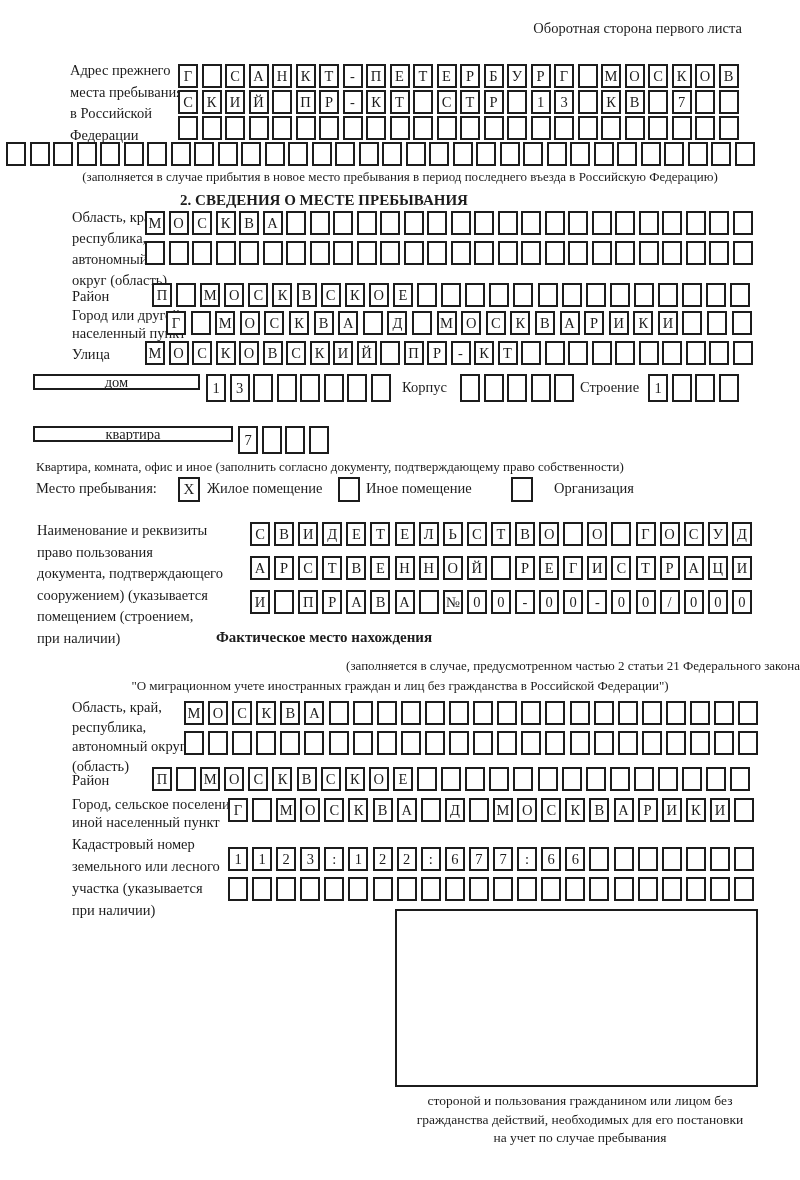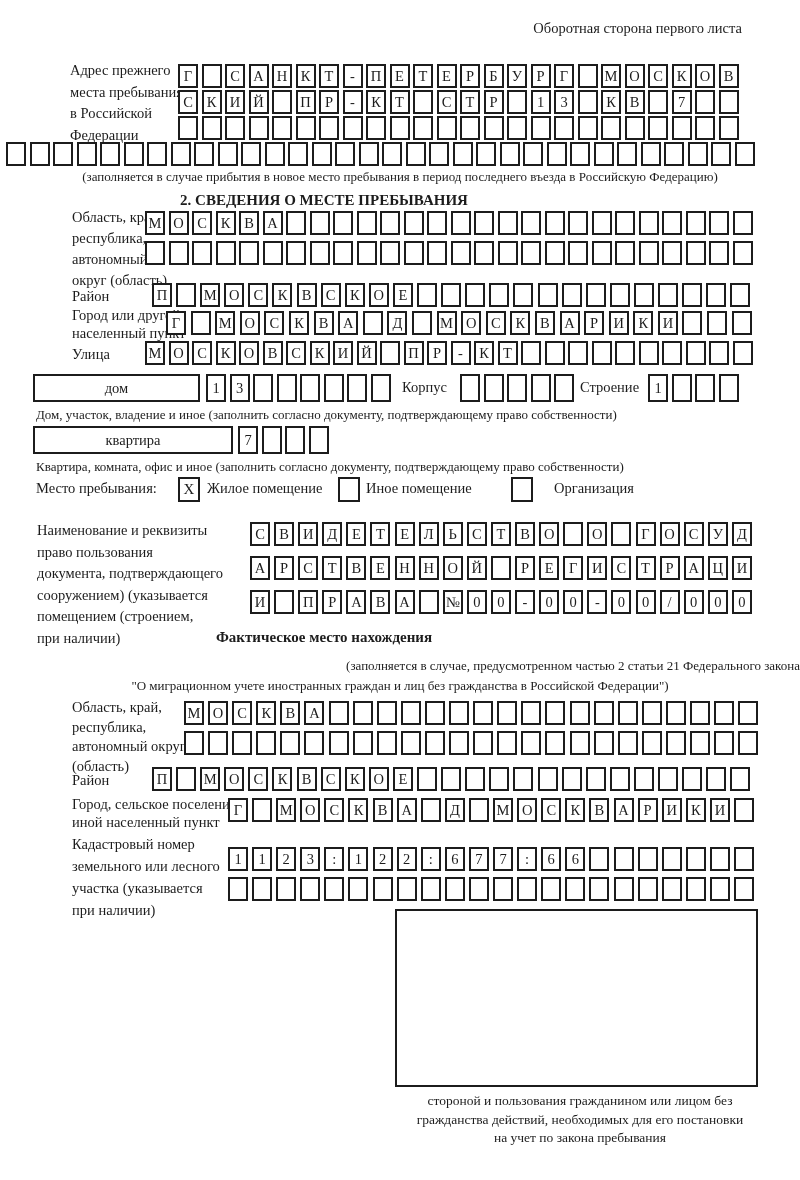--- a/index.html
+++ b/index.html
@@ -14,21 +14,21 @@
         background:#fff;}
   .cells.tall .cell{height:28px;}
   .label{position:absolute;font-size:14.5px;line-height:21.5px;white-space:nowrap;}
   .label.lh21 .lbl-line{line-height:21px;}
   .label.lh195 .lbl-line{line-height:19.5px;}
   .label.lh22 .lbl-line{line-height:22px;}
   .label.tight .lbl-line{line-height:18px;}
   .caption{position:absolute;font-size:13px;white-space:nowrap;}
   .caption.center{left:0;width:800px;text-align:center;}
   .title{position:absolute;left:0;width:648px;text-align:center;font-weight:bold;font-size:15px;}
-  .field-box{position:absolute;height:28px;border:2px solid #1c1c1c;box-sizing:border-box;
+  .field-box{position:absolute;height:16px;border:2px solid #1c1c1c;box-sizing:border-box;
              display:flex;align-items:center;justify-content:center;font-size:14.5px;background:#fff;}
   .inline-lbl{position:absolute;font-size:14.5px;white-space:nowrap;}
   .checkbox{position:absolute;width:22px;height:25px;border:2px solid #1c1c1c;box-sizing:border-box;
             display:flex;align-items:center;justify-content:center;font-size:15px;background:#fff;}
   .bigbox{position:absolute;border:2px solid #1c1c1c;background:#fff;box-sizing:border-box;}
   .markcap{position:absolute;font-size:13.5px;line-height:18.5px;text-align:center;}
 </style>
 </head>
 <body>
 
@@ -330,21 +330,20 @@
       <span class="cell"></span>
       <span class="cell"></span>
     </div>
   <div class="inline-lbl" style="left:580px;top:379px;">Строение</div>
   <div class="cells tall" style="left:648px;top:374px;">
       <span class="cell">1</span>
       <span class="cell"></span>
       <span class="cell"></span>
       <span class="cell"></span>
     </div>
-  <div class="caption" style="left:36px;top:407px;">Дом, участок, владение и иное (заполнить согласно документу, подтверждающему право собственности)</div>
 
   <div class="field-box" style="left:33px;top:426px;width:200px;">квартира</div>
   <div class="cells tall" style="left:238px;top:426px;">
       <span class="cell">7</span>
       <span class="cell"></span>
       <span class="cell"></span>
       <span class="cell"></span>
     </div>
   <div class="caption" style="left:36px;top:459px;">Квартира, комната, офис и иное (заполнить согласно документу, подтверждающему право собственности)</div>
 
@@ -607,16 +606,16 @@
       <span class="cell"></span>
       <span class="cell"></span>
       <span class="cell"></span>
       <span class="cell"></span>
     </div>
 
   <div class="bigbox" style="left:395px;top:909px;width:363px;height:178px;"></div>
   <div class="markcap" style="left:375px;top:1092px;width:410px;">
       <div class="lbl-line">стороной и пользования гражданином или лицом без</div>
       <div class="lbl-line">гражданства действий, необходимых для его постановки</div>
-      <div class="lbl-line">на учет по закона пребывания</div>
+      <div class="lbl-line">на учет по случае пребывания</div>
     </div>
 
 </div>
 
 </body></html>

